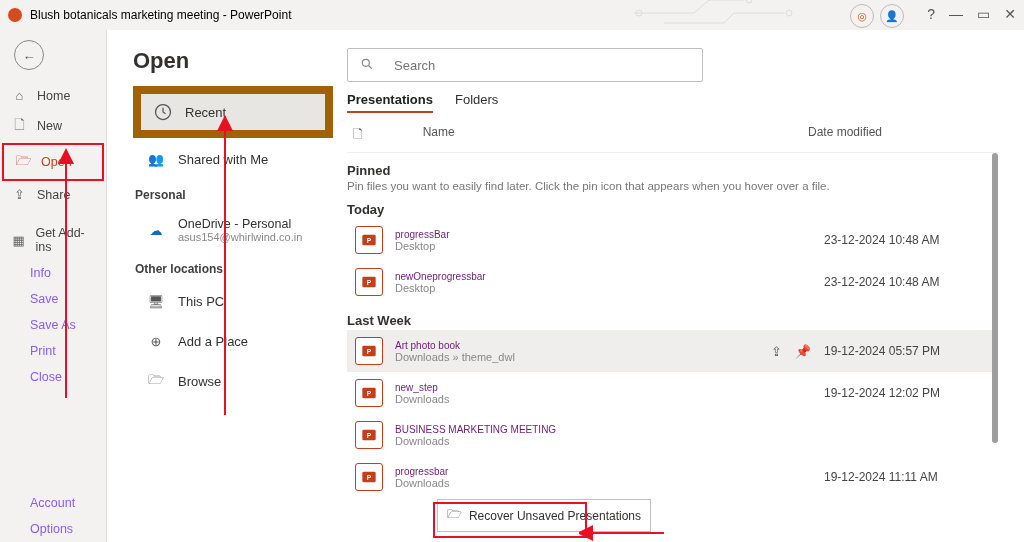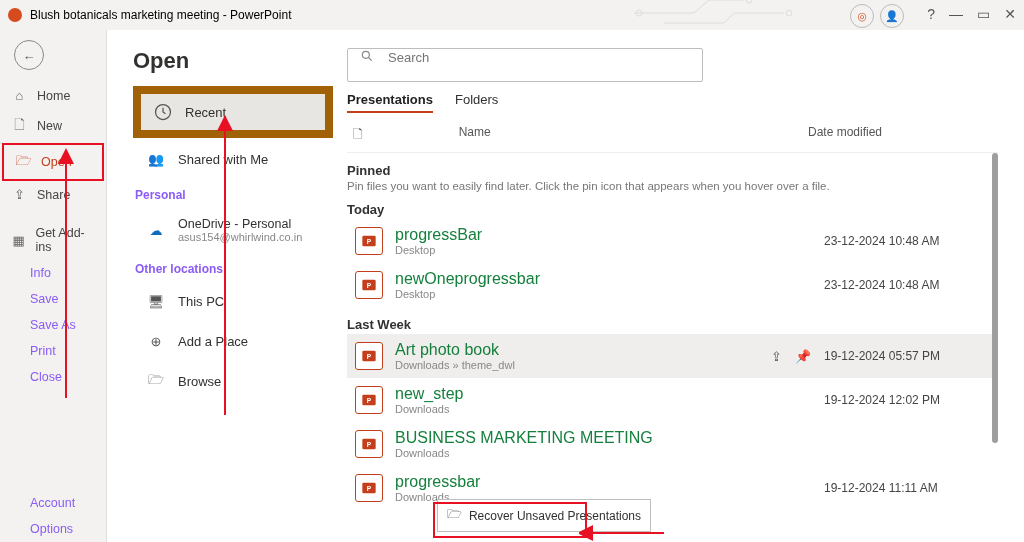--- a/index.html
+++ b/index.html
@@ -19,38 +19,38 @@
 .lnav .ic{width:15px;display:flex;justify-content:center;color:#666;font-size:13px}
 .lnav.sel .ic{color:#c43e1c}
 .sub{padding:6px 12px 6px 30px;font-size:12.5px;color:#8b5cf6;cursor:pointer}
 .leftbar .spacer{flex:1}
 .panel{flex:1;background:#fff;display:flex;padding:18px 26px 14px 26px;position:relative}
 .h1{font-size:22px;font-weight:600;margin-bottom:12px}
 .colA{width:200px;flex-shrink:0}
 .srcbox{border:1px solid transparent;display:flex;align-items:center;gap:12px;padding:8px 12px;margin-bottom:2px;cursor:pointer}
 .srcbox.recent{background:#e8e6e3;border:8px solid #a16207}
 .srcbox .ic{width:20px;height:20px;color:#555;display:flex;align-items:center;justify-content:center}
-.secthdr{font-size:12px;font-weight:600;color:#8b5cf6;margin:10px 0 6px 2px}
+.secthdr{font-size:12px;font-weight:600;color:#404040;margin:10px 0 6px 2px}
 .colB{flex:1;margin-left:14px;display:flex;flex-direction:column}
-.search{border:1px solid #bdbdbd;border-radius:2px;height:32px;display:flex;align-items:flex-start;gap:12px;padding:0 12px;color:#888;width:330px;margin-bottom:10px}
+.search{border:1px solid #bdbdbd;border-radius:2px;height:32px;display:flex;align-items:center;gap:18px;padding:0 12px;color:#888;width:330px;margin-bottom:10px}
 .tabs{display:flex;gap:22px;margin-bottom:6px}
 .tab{font-size:13px;padding-bottom:4px;cursor:pointer}
 .tab.active{font-weight:600;border-bottom:2px solid #c43e1c;color:#222}
 .cols{display:flex;font-size:12px;color:#555;padding:6px 0;border-bottom:1px solid #eee}
-.cols .cname{margin-left:96px;flex:1}
+.cols .cname{margin-left:60px;flex:1}
 .cols .cdate{width:190px}
 .scroll{flex:1;overflow:hidden;position:relative}
 .grp{font-size:13px;font-weight:600;margin:10px 0 2px 0}
 .hint{font-size:11.5px;color:#777;margin-bottom:6px}
 .row{display:flex;align-items:center;padding:7px 4px;gap:12px}
 .row.hover{background:#efeeec}
 .ficon{width:26px;height:26px;background:#fff;border:1px solid #c43e1c;border-radius:3px;display:flex;align-items:center;justify-content:center;flex-shrink:0;margin-left:4px}
 .ficon svg{width:16px;height:16px}
 .finfo{flex:1;min-width:0}
-.fname{font-size:16px;color:#15803d}
+.fname{font-size:10px;color:#701a75}
 .floc{font-size:11px;color:#888}
 .rowacts{display:flex;gap:14px;color:#555;visibility:hidden}
 .row.hover .rowacts{visibility:visible}
 .fdate{width:170px;font-size:12px;color:#444}
 .scrollbar{position:absolute;right:0;top:0;width:6px;height:290px;background:#9e9e9e;border-radius:3px}
 .recovbtn{position:absolute;bottom:10px;left:330px;border:1px solid #bfbfbf;background:#fff;font-size:12px;padding:5px 9px;display:flex;align-items:center;gap:7px;cursor:pointer}
 .redbox-recov{position:absolute;bottom:4px;left:326px;width:150px;height:32px;border:2px solid #e81123;pointer-events:none}
 .redarr{position:absolute;pointer-events:none}
 </style>
 </head>

